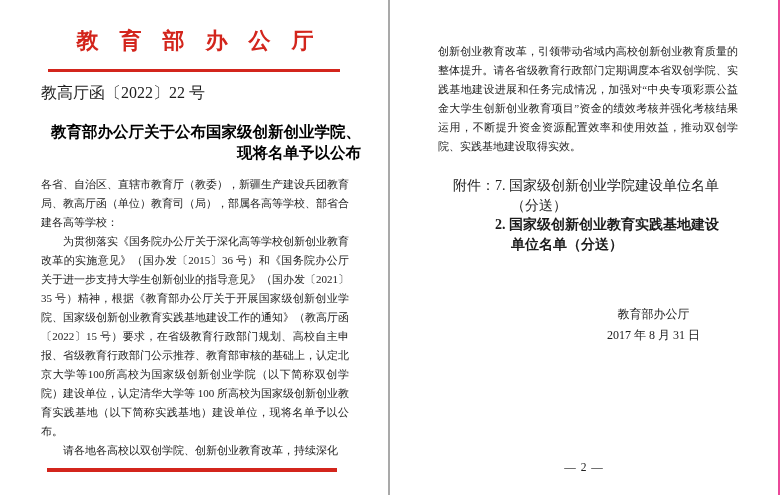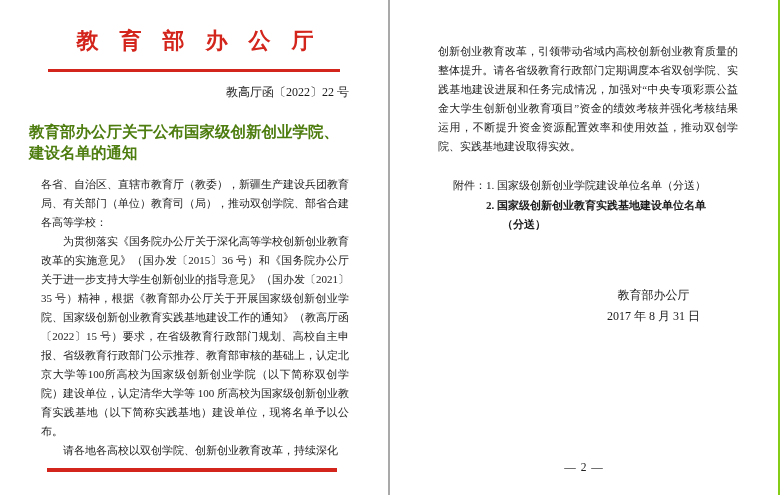--- a/index.html
+++ b/index.html
@@ -21,38 +21,38 @@
   .page-left{padding:26px 39px 0 41px;border-right:2px solid #a9a9a9;}
   .letterhead{
     color:var(--red);font-weight:bold;font-size:22px;line-height:30px;
     text-align:center;letter-spacing:21px;text-indent:21px;white-space:nowrap;
   }
   .rule-double{
     height:2px;margin:13px 9px 0 7px;
     border-top:2px solid var(--red);
     border-bottom:1px solid var(--red);
   }
-  .doc-number{margin-top:12px;text-align:right;font-size:12px;line-height:17px;}
-  .title{margin:20px -12px 0 -12px;text-align:left;font-weight:bold;
-         font-size:15.5px;line-height:21px;color:#4d7c0f;}
+  .doc-number{margin-top:12px;font-size:16px;line-height:17px;}
+  .title{margin:20px -12px 0 -12px;text-align:right;font-weight:bold;
+         font-size:15.5px;line-height:21px;color:#000000;}
   .title span{display:block;}
   .body-text{margin-top:12px;font-size:11px;line-height:19px;text-align:justify;}
   .body-text p{margin:0;}
   .p-indent{text-indent:2em;}
   .footer-rule{
     position:absolute;left:47px;width:290px;bottom:23px;height:2px;
     border-top:2px solid var(--red);
     border-bottom:2px solid var(--red);
   }
 
   
-  .page-right{padding:30px 40px 0 48px;border-right:2px solid #84cc16;}
+  .page-right{padding:30px 40px 0 48px;border-right:2px solid #ec4899;}
   .attachments{
     display:flex;margin-top:20px;padding-left:15px;
-    font-size:11px;line-height:19.5px;
+    font-size:14px;line-height:19.5px;
   }
   .att-label{white-space:nowrap;}
   .att-items{max-width:235px;}
   .att-item{text-indent:1.5em hanging;}
   .att-item + .att-item{margin-top:0;font-weight:bold;}
   .att-items .att-item{padding-left:16px;text-indent:-16px;}
   .signature{
     margin:50px 38px 0 auto;width:max-content;
     text-align:center;font-size:12px;line-height:21px;
   }
@@ -69,41 +69,41 @@
 
   <div class="page page-left">
     <div class="letterhead">教育部办公厅</div>
 
     <div class="rule-double"></div>
 
     <div class="doc-number">教高厅函〔2022〕22 号</div>
 
     <div class="title">
       <span>教育部办公厅关于公布国家级创新创业学院、</span>
-      <span>建设名单的通知</span>
+      <span>现将名单予以公布</span>
     </div>
 
     <div class="body-text">
-      <p>各省、自治区、直辖市教育厅（教委），新疆生产建设兵团教育局、有关部门（单位）教育司（局），推动双创学院、部省合建各高等学校：</p>
+      <p>各省、自治区、直辖市教育厅（教委），新疆生产建设兵团教育局、教高厅函（单位）教育司（局），部属各高等学校、部省合建各高等学校：</p>
       <p class="p-indent">为贯彻落实《国务院办公厅关于深化高等学校创新创业教育改革的实施意见》（国办发〔2015〕36 号）和《国务院办公厅关于进一步支持大学生创新创业的指导意见》（国办发〔2021〕35 号）精神，根据《教育部办公厅关于开展国家级创新创业学院、国家级创新创业教育实践基地建设工作的通知》（教高厅函〔2022〕15 号）要求，在省级教育行政部门规划、高校自主申报、省级教育行政部门公示推荐、教育部审核的基础上，认定北京大学等100所高校为国家级创新创业学院（以下简称双创学院）建设单位，认定清华大学等 100 所高校为国家级创新创业教育实践基地（以下简称实践基地）建设单位，现将名单予以公布。</p>
       <p class="p-indent">请各地各高校以双创学院、创新创业教育改革，持续深化</p>
     </div>
 
     <div class="footer-rule"></div>
   </div>
 
   <div class="page page-right">
     <div class="body-text">
       <p>创新创业教育改革，引领带动省域内高校创新创业教育质量的整体提升。请各省级教育行政部门定期调度本省双创学院、实践基地建设进展和任务完成情况，加强对“中央专项彩票公益金大学生创新创业教育项目”资金的绩效考核并强化考核结果运用，不断提升资金资源配置效率和使用效益，推动双创学院、实践基地建设取得实效。</p>
     </div>
 
     <div class="attachments">
       <span class="att-label">附件：</span>
       <div class="att-items">
-        <div class="att-item">1. 国家级创新创业学院建设单位名单（分送）</div>
+        <div class="att-item">7. 国家级创新创业学院建设单位名单（分送）</div>
         <div class="att-item">2. 国家级创新创业教育实践基地建设单位名单（分送）</div>
       </div>
     </div>
 
     <div class="signature">
       <div>教育部办公厅</div>
       <div>2017 年 8 月 31 日</div>
     </div>
 
     <div class="page-num">— 2 —</div>

